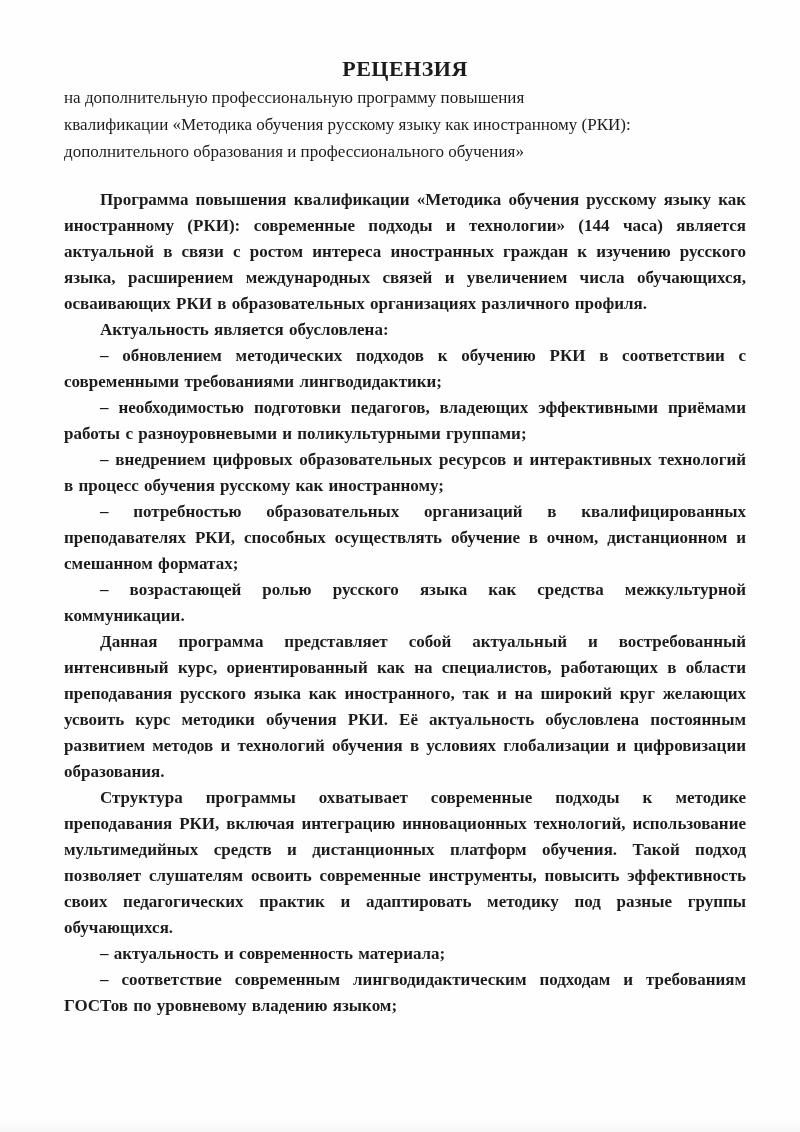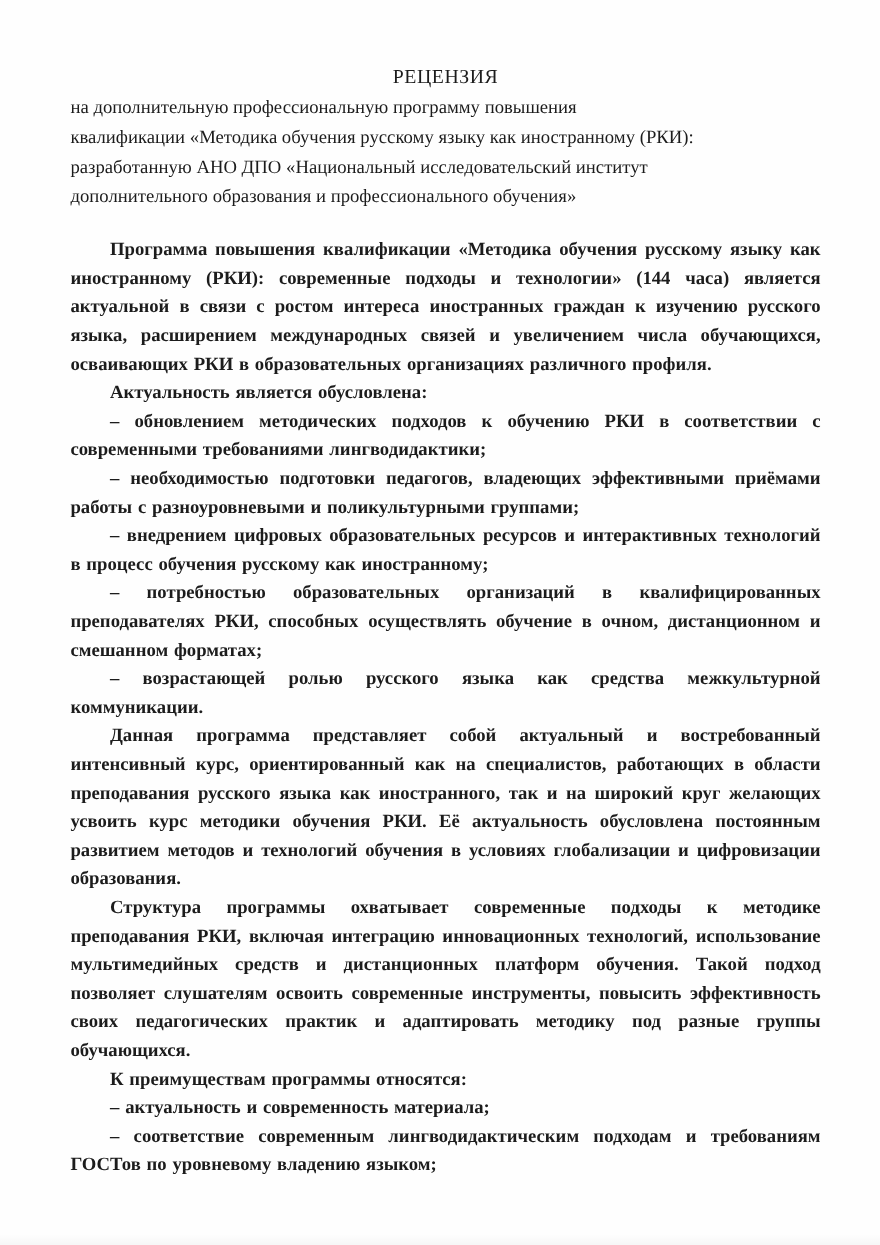--- a/index.html
+++ b/index.html
@@ -24,22 +24,22 @@
     left: 0; right: 0; bottom: 0;
     height: 10px;
     background: linear-gradient(to bottom, rgba(0,0,0,0), rgba(0,0,0,0.03));
     pointer-events: none;
   }
   .doc {
     padding: 56px 54px 0 64px; 
   }
   .doc-title {
     text-align: center;
-    font-weight: normal;
-    font-size: 18px;
+    font-weight: bold;
+    font-size: 22px;
     line-height: 26px;
     letter-spacing: 0.5px;
     margin: 0 0 2px 0;
   }
   .subtitle-line {
     text-align: left;
     font-size: 17px;
     line-height: 27px;
     white-space: nowrap;
   }
@@ -60,33 +60,31 @@
 <body>
 
 <div class="page">
   <div class="doc">
 
     <div class="doc-title">РЕЦЕНЗИЯ</div>
 
     <div>
       <div class="subtitle-line">на дополнительную профессиональную программу повышения</div>
       <div class="subtitle-line">квалификации «Методика обучения русскому языку как иностранному (РКИ):</div>
-      <div class="subtitle-line">разработанную АНО ДПО «Национальный исследовательский институт</div>
       <div class="subtitle-line">дополнительного образования и профессионального обучения»</div>
     </div>
 
     <div class="body-block">
       <p class="para">Программа повышения квалификации «Методика обучения русскому языку как иностранному (РКИ): современные подходы и технологии» (144 часа) является актуальной в связи с ростом интереса иностранных граждан к изучению русского языка, расширением международных связей и увеличением числа обучающихся, осваивающих РКИ в образовательных организациях различного профиля.</p>
       <p class="para">Актуальность является обусловлена:</p>
       <p class="para">– обновлением методических подходов к обучению РКИ в соответствии с современными требованиями лингводидактики;</p>
       <p class="para">– необходимостью подготовки педагогов, владеющих эффективными приёмами работы с разноуровневыми и поликультурными группами;</p>
       <p class="para">– внедрением цифровых образовательных ресурсов и интерактивных технологий в процесс обучения русскому как иностранному;</p>
       <p class="para">– потребностью образовательных организаций в квалифицированных преподавателях РКИ, способных осуществлять обучение в очном, дистанционном и смешанном форматах;</p>
       <p class="para">– возрастающей ролью русского языка как средства межкультурной коммуникации.</p>
       <p class="para">Данная программа представляет собой актуальный и востребованный интенсивный курс, ориентированный как на специалистов, работающих в области преподавания русского языка как иностранного, так и на широкий круг желающих усвоить курс методики обучения РКИ. Её актуальность обусловлена постоянным развитием методов и технологий обучения в условиях глобализации и цифровизации образования.</p>
       <p class="para">Структура программы охватывает современные подходы к методике преподавания РКИ, включая интеграцию инновационных технологий, использование мультимедийных средств и дистанционных платформ обучения. Такой подход позволяет слушателям освоить современные инструменты, повысить эффективность своих педагогических практик и адаптировать методику под разные группы обучающихся.</p>
-      <p class="para">К преимуществам программы относятся:</p>
       <p class="para">– актуальность и современность материала;</p>
       <p class="para">– соответствие современным лингводидактическим подходам и требованиям ГОСТов по уровневому владению языком;</p>
     </div>
 
   </div>
 </div>
 
 </body></html>

